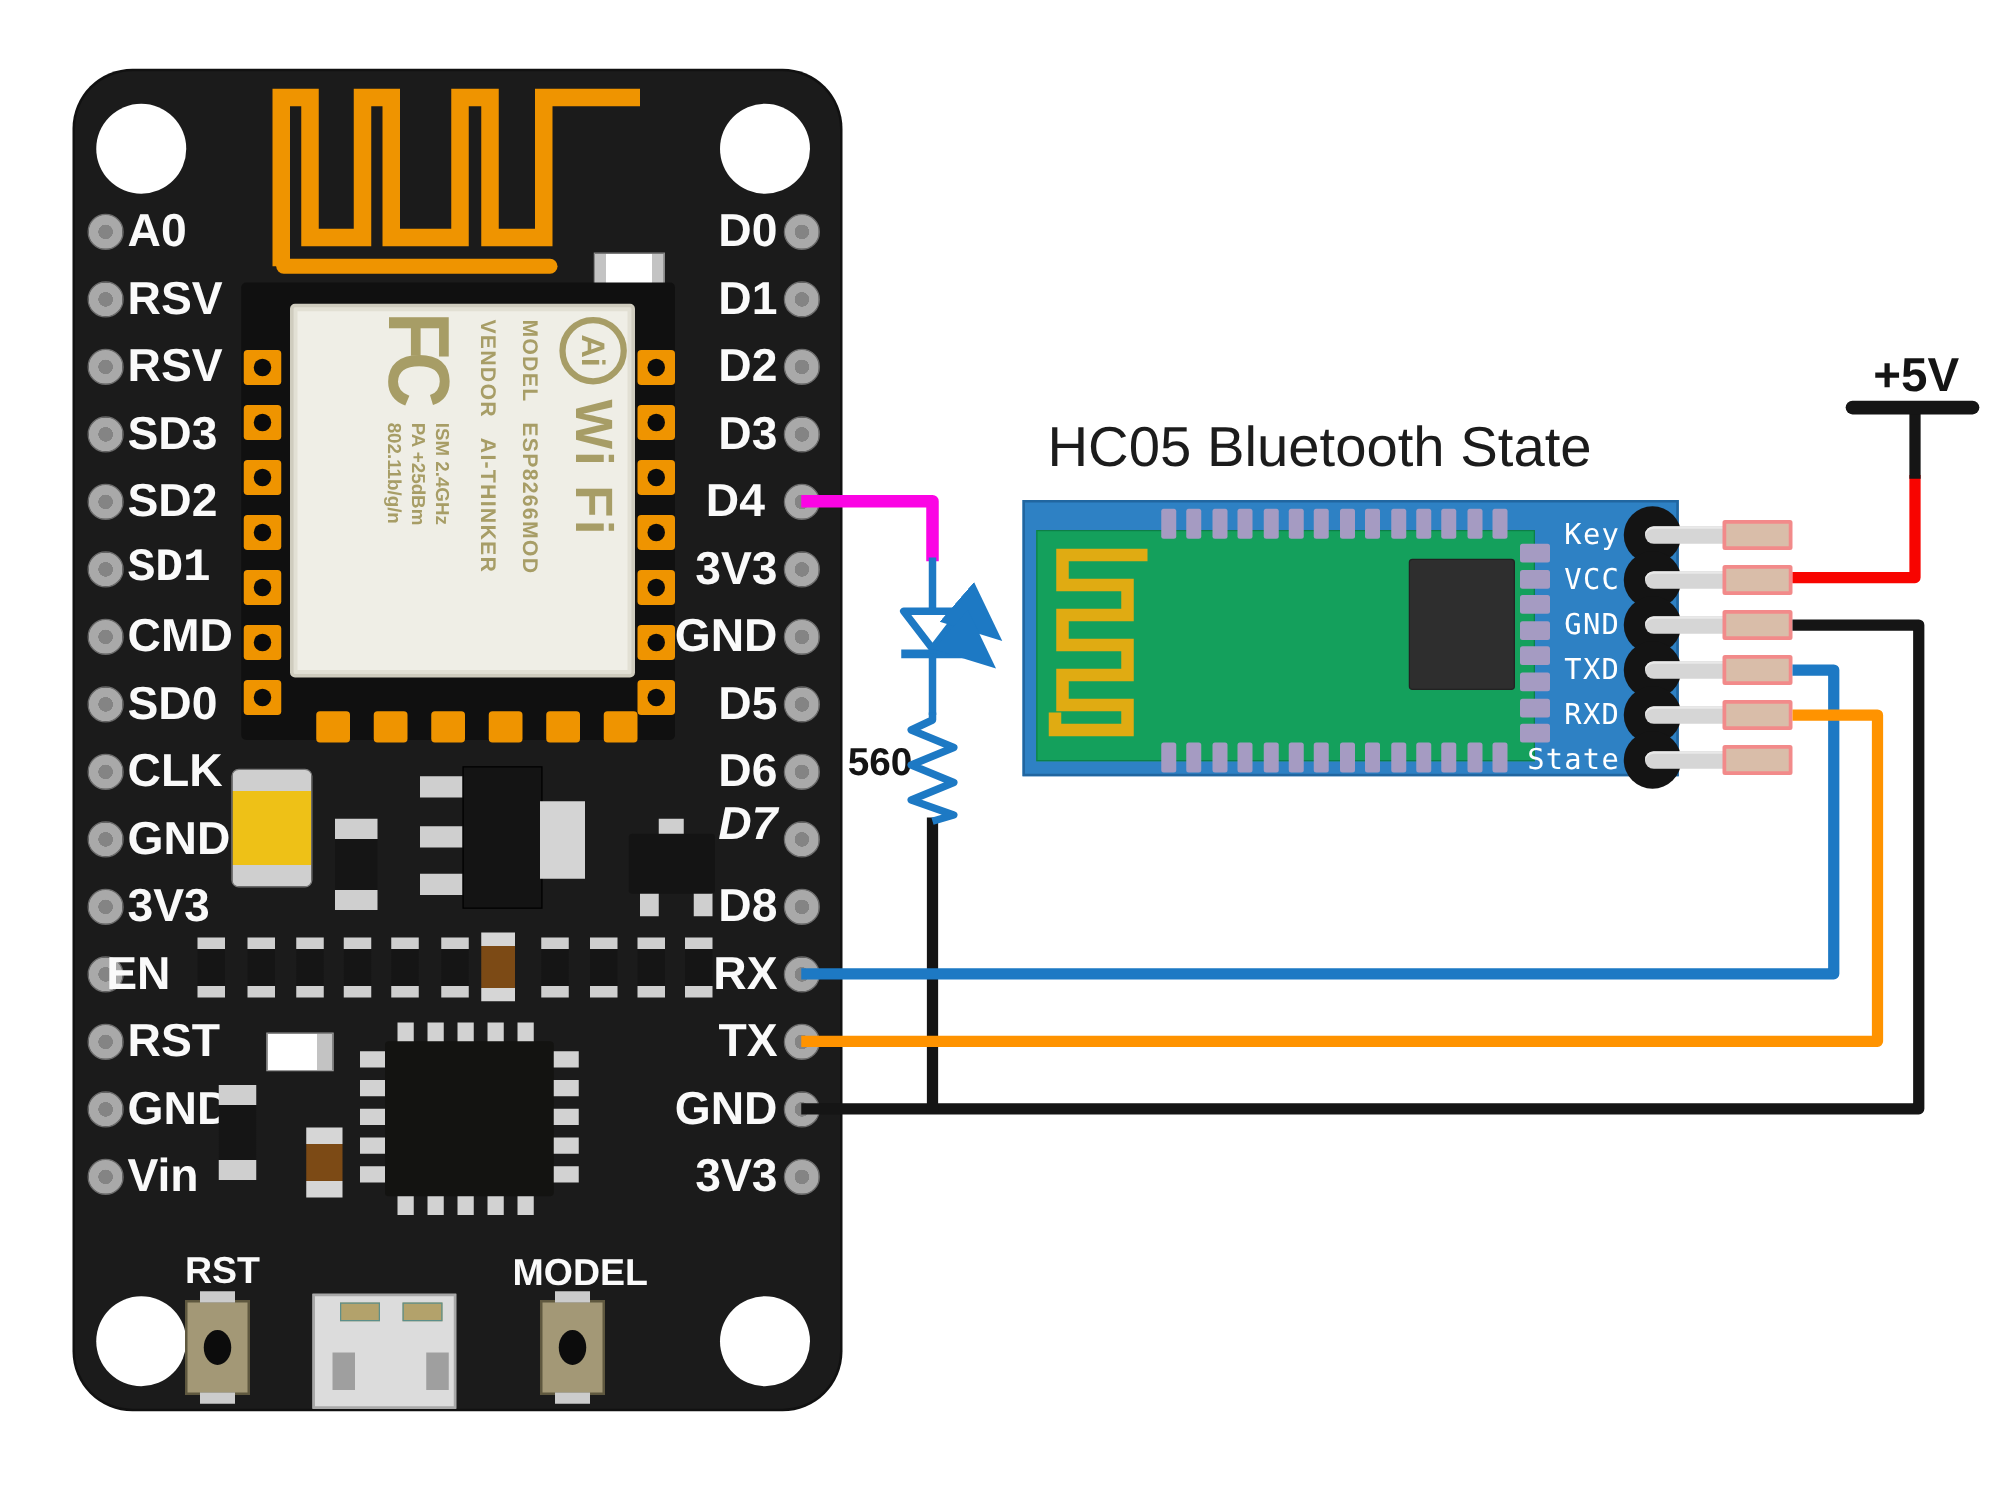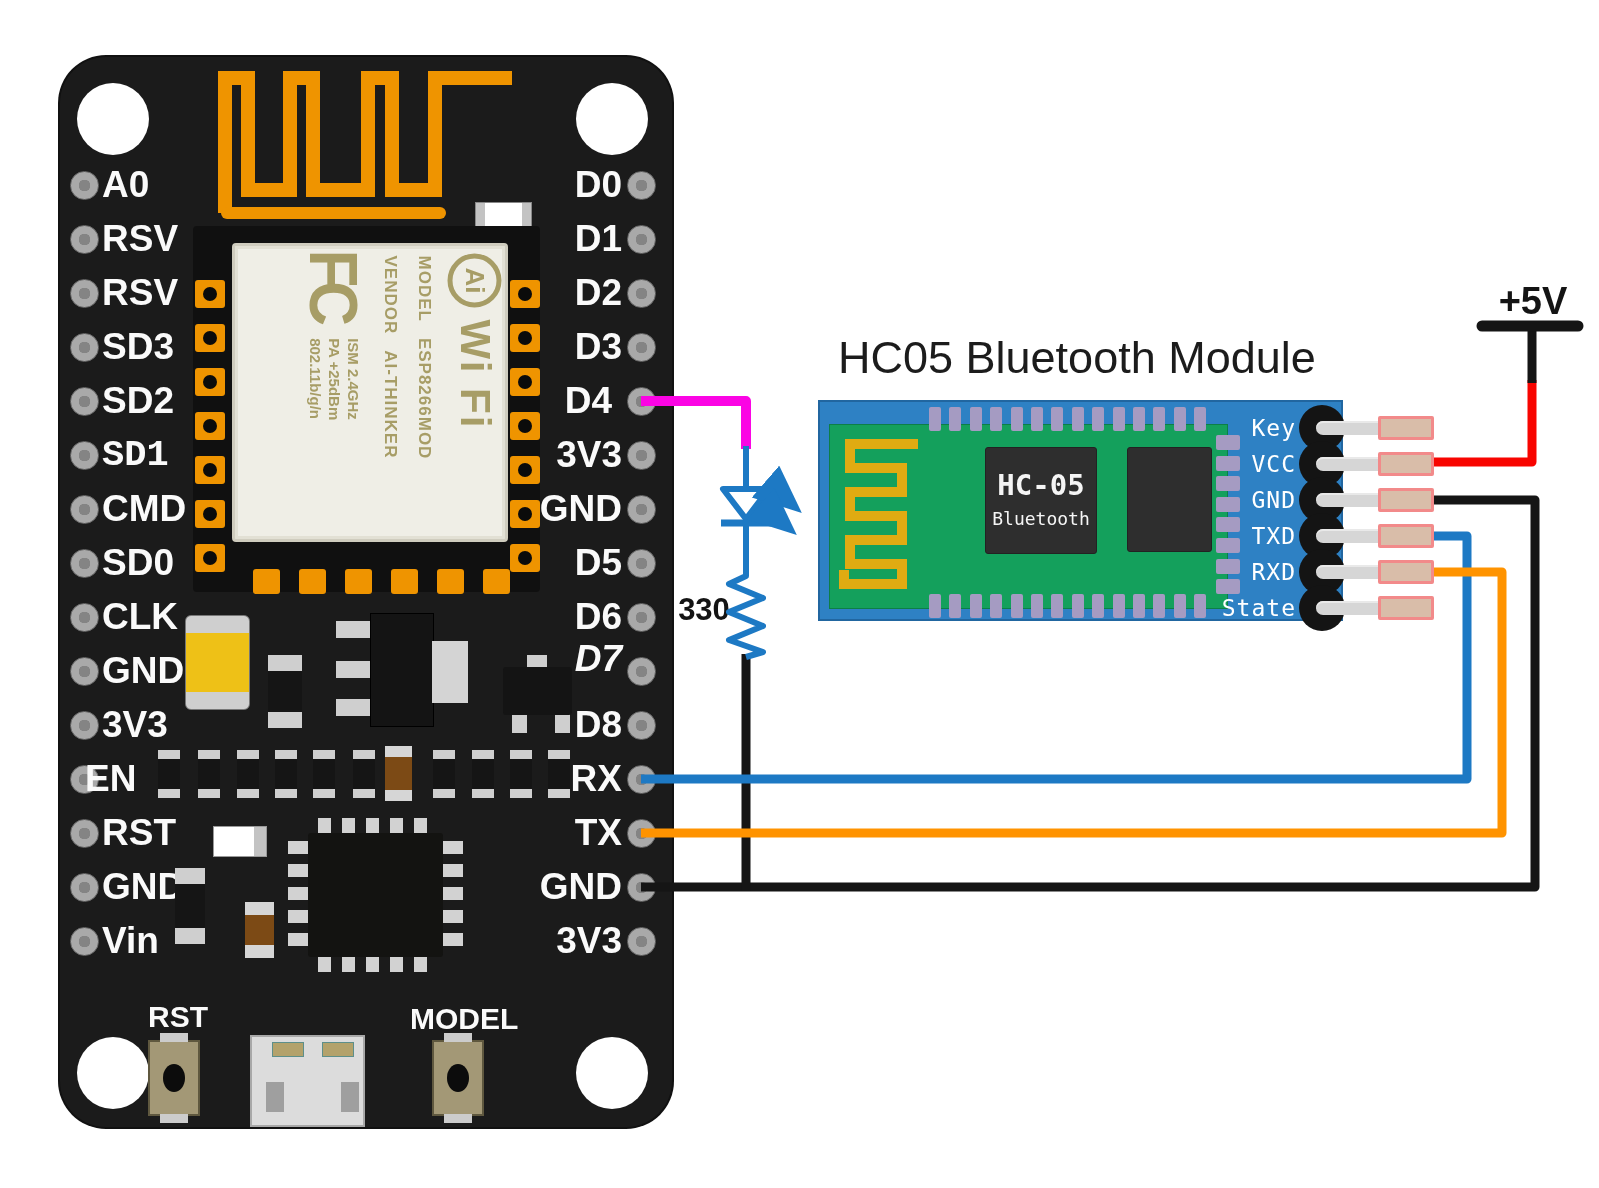--- a/index.html
+++ b/index.html
@@ -262,21 +262,21 @@
   <div class="abs tact" style="left:432px;top:1040px;"></div>
   <div class="abs tact-tab" style="left:444px;top:1033px;"></div>
   <div class="abs tact-tab" style="left:444px;top:1114px;"></div>
   <div class="abs tact-dot" style="left:447px;top:1064px;"></div>
   <div class="abs" style="left:250px;top:1035px;width:115px;height:92px;background:#dcdcdc;border:2px solid #a8a8a8;box-sizing:border-box;"></div>
   <div class="abs" style="left:272px;top:1042px;width:30px;height:13px;background:#b3a26b;border:1px solid #5d8f8a;"></div>
   <div class="abs" style="left:322px;top:1042px;width:30px;height:13px;background:#b3a26b;border:1px solid #5d8f8a;"></div>
   <div class="abs" style="left:266px;top:1082px;width:18px;height:30px;background:#9f9f9f;"></div>
   <div class="abs" style="left:341px;top:1082px;width:18px;height:30px;background:#9f9f9f;"></div>
 
-  <div class="abs hc-title" style="left:838px;top:332px;">HC05 Bluetooth Module</div>
+  <div class="abs hc-title" style="left:838px;top:332px;">HC05 Bluetooth State</div>
   <div class="abs hc-blue"></div>
   <div class="abs hc-green"></div>
   <svg class="abs" style="left:0;top:0;" width="940" height="620">
     <path d="M 918 444 H 850 V 468 H 902 V 492 H 850 V 516 H 902 V 540 H 850 V 564 H 902 V 584 H 844 V 570" fill="none" stroke="#e0ab12" stroke-width="10"></path>
   </svg>
   <div class="grp" id="hc-pads">
       <div class="ppad" style="position: absolute; left: 929px; top: 407px; width: 12px; height: 24px;"></div>
       <div class="ppad" style="position: absolute; left: 929px; top: 594px; width: 12px; height: 24px;"></div>
       <div class="ppad" style="position: absolute; left: 949.4px; top: 407px; width: 12px; height: 24px;"></div>
       <div class="ppad" style="position: absolute; left: 949.4px; top: 594px; width: 12px; height: 24px;"></div>
@@ -306,24 +306,20 @@
       <div class="ppad" style="position: absolute; left: 1194.2px; top: 594px; width: 12px; height: 24px;"></div>
       <div class="ppad" style="position: absolute; left: 1216px; top: 435px; width: 24px; height: 15px;"></div>
       <div class="ppad" style="position: absolute; left: 1216px; top: 455.6px; width: 24px; height: 15px;"></div>
       <div class="ppad" style="position: absolute; left: 1216px; top: 476.2px; width: 24px; height: 15px;"></div>
       <div class="ppad" style="position: absolute; left: 1216px; top: 496.8px; width: 24px; height: 15px;"></div>
       <div class="ppad" style="position: absolute; left: 1216px; top: 517.4px; width: 24px; height: 15px;"></div>
       <div class="ppad" style="position: absolute; left: 1216px; top: 538px; width: 24px; height: 15px;"></div>
       <div class="ppad" style="position: absolute; left: 1216px; top: 558.6px; width: 24px; height: 15px;"></div>
       <div class="ppad" style="position: absolute; left: 1216px; top: 579.2px; width: 24px; height: 15px;"></div>
     </div>
-  <div class="abs hc-chip" style="left:985px;top:447px;width:110px;height:105px;">
-    <div class="hc-chip-text" style="margin-top:20px;font-size:29px;font-weight:bold;">HC-05</div>
-    <div class="hc-chip-text" style="margin-top:6px;font-size:18px;">Bluetooth</div>
-  </div>
   <div class="abs hc-chip" style="left:1127px;top:447px;width:83px;height:103px;"></div>
   <div class="grp" id="hc-pins">
       <div class="hc-pin-circle" style="position: absolute; left: 1299px; top: 405px;"></div>
       <div class="hc-pin-shaft" style="position: absolute; top: 421px;"></div>
       <div class="hc-pin-conn" style="position: absolute; top: 416px;"></div>
       <div class="hc-pin-label" style="position: absolute; top: 415px;">Key</div>
       <div class="hc-pin-circle" style="position: absolute; left: 1299px; top: 441px;"></div>
       <div class="hc-pin-shaft" style="position: absolute; top: 457px;"></div>
       <div class="hc-pin-conn" style="position: absolute; top: 452px;"></div>
       <div class="hc-pin-label" style="position: absolute; top: 451px;">VCC</div>
@@ -338,21 +334,21 @@
       <div class="hc-pin-circle" style="position: absolute; left: 1299px; top: 549px;"></div>
       <div class="hc-pin-shaft" style="position: absolute; top: 565px;"></div>
       <div class="hc-pin-conn" style="position: absolute; top: 560px;"></div>
       <div class="hc-pin-label" style="position: absolute; top: 559px;">RXD</div>
       <div class="hc-pin-circle" style="position: absolute; left: 1299px; top: 585px;"></div>
       <div class="hc-pin-shaft" style="position: absolute; top: 601px;"></div>
       <div class="hc-pin-conn" style="position: absolute; top: 596px;"></div>
       <div class="hc-pin-label" style="position: absolute; top: 595px;">State</div>
     </div>
 
-  <div class="abs lbl-330" style="left:674px;top:592px;">330</div>
+  <div class="abs lbl-330" style="left:674px;top:592px;">560</div>
   <div class="abs lbl-5v" style="left:1478px;top:280px;">+5V</div>
 
   <svg class="abs wires" style="left:0;top:0;" width="1599" height="1188">
     <defs>
       <marker id="ah" markerWidth="9" markerHeight="9" refX="6.5" refY="3.5" orient="auto">
         <path d="M0,0 L8,3.5 L0,7 z" fill="#1d79c4"></path>
       </marker>
     </defs>
 
     <polyline points="641,887 1535,887 1535,500 1434,500" fill="none" stroke-width="9" stroke-linejoin="round" stroke="#151515"></polyline>

